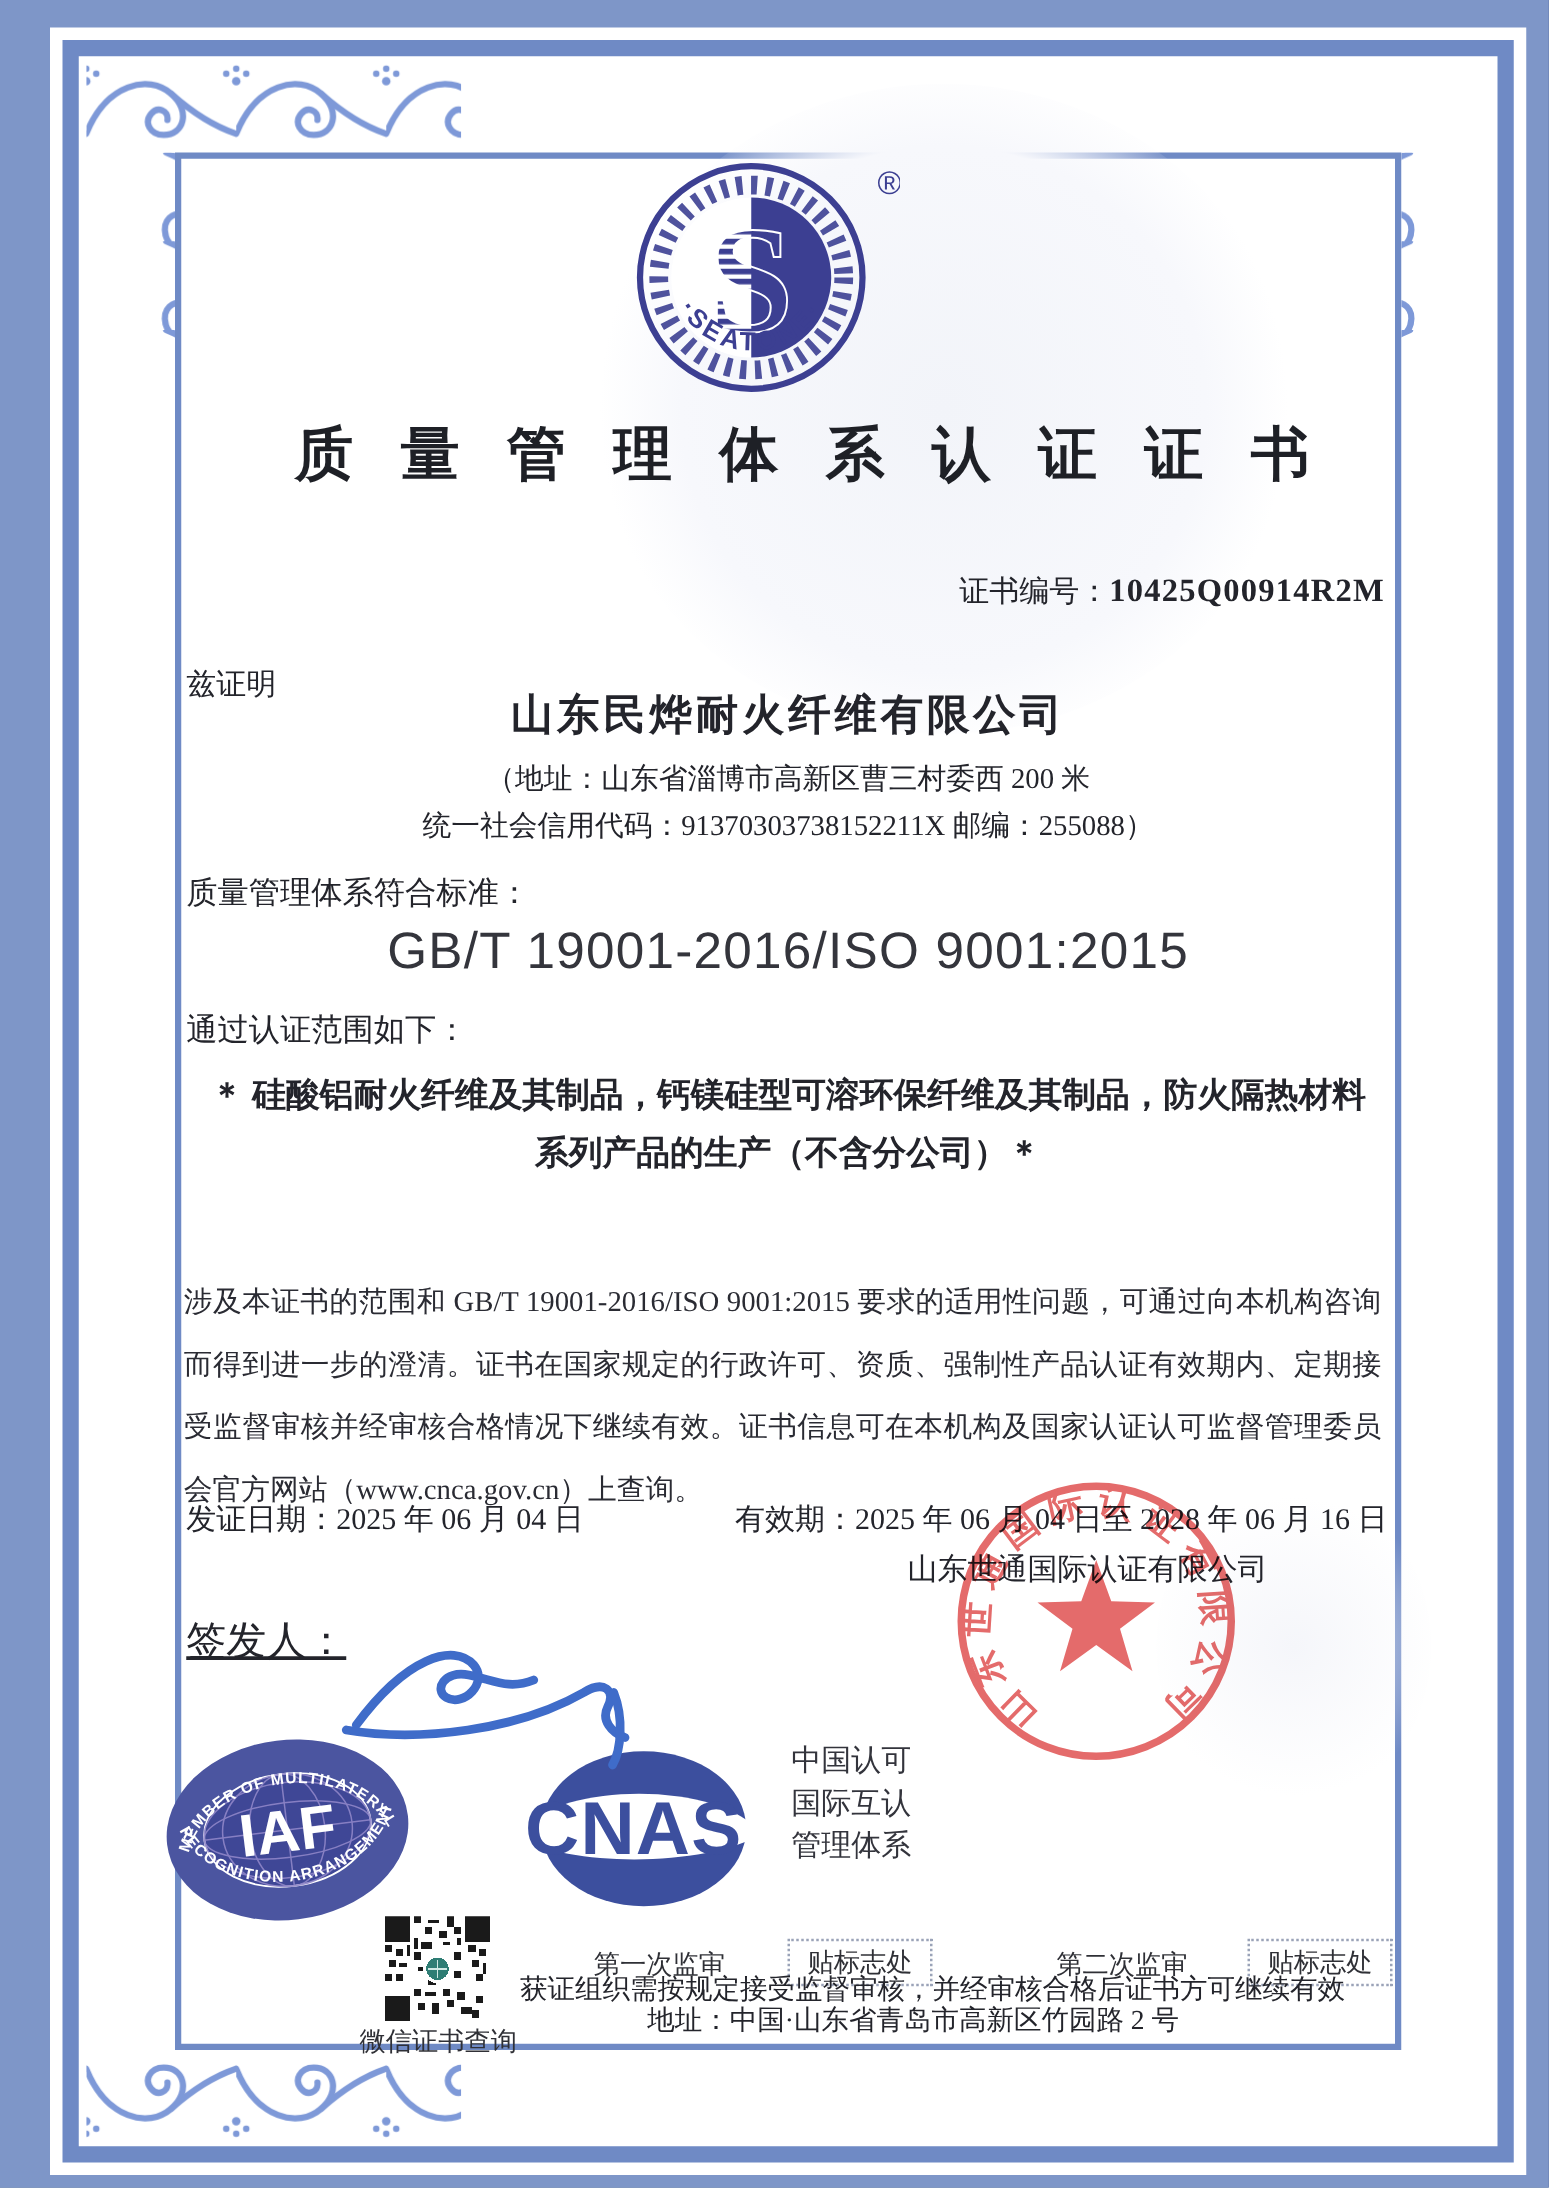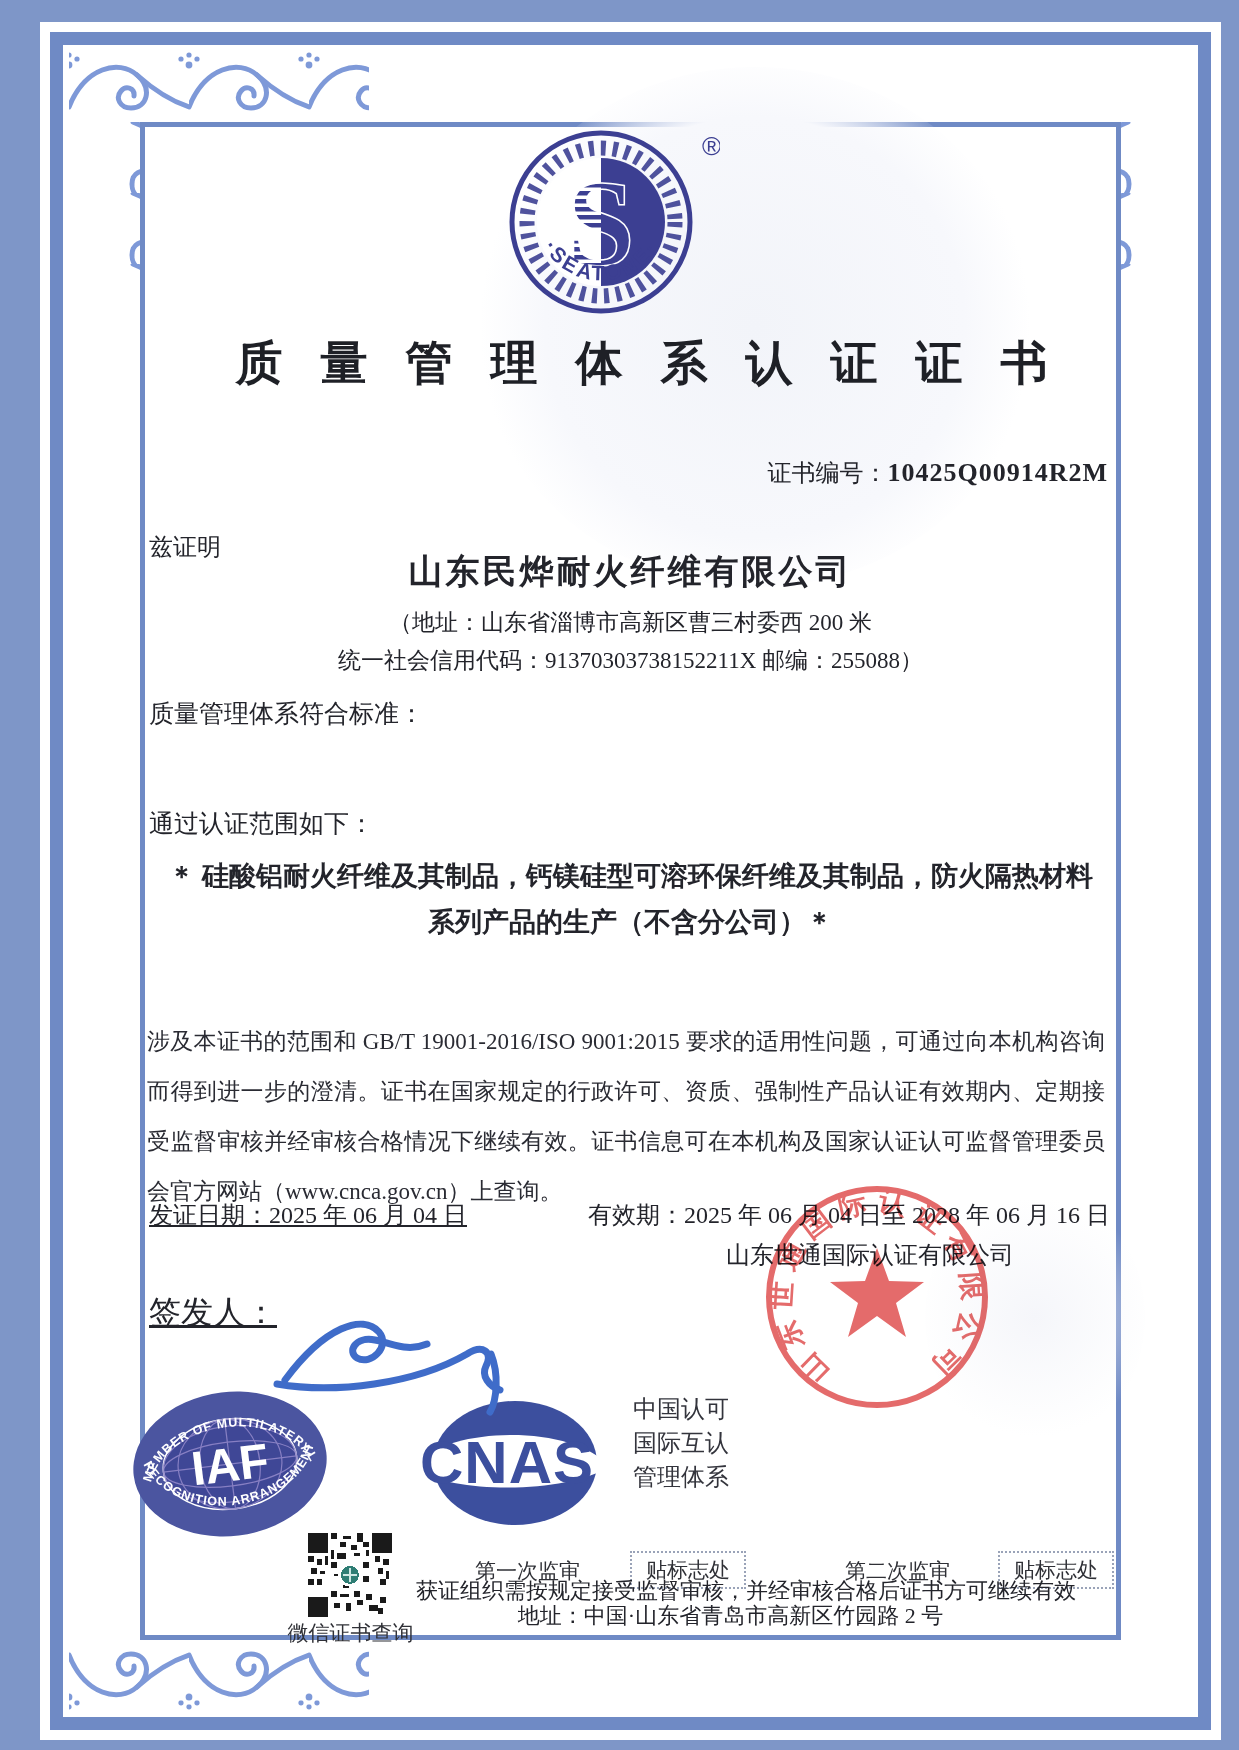--- a/index.html
+++ b/index.html
@@ -29,21 +29,21 @@
   .hereby{top:404px;left:4px;font-size:24px;}
   .company{top:410px;left:0;right:0;text-align:center;font-size:34px;font-weight:700;letter-spacing:3px;margin-top:12px;}
   .addr1{top:480px;left:0;right:0;text-align:center;font-size:23px;}
   .addr2{top:518px;left:0;right:0;text-align:center;font-size:23px;}
   .stdlabel{top:570px;left:4px;font-size:25px;}
   .standard{top:610px;left:0;right:0;text-align:center;font-size:41px;color:#34353c;
             font-family:"Liberation Sans",sans-serif;letter-spacing:1px;}
   .scopelabel{top:680px;left:4px;font-size:25px;}
   .scope{top:726px;left:15px;right:15px;text-align:center;font-size:27px;font-weight:700;line-height:46px;}
   .legal{top:890px;left:2px;width:958px;font-size:23px;line-height:50px;text-align:justify;color:#2a2b33;}
-  .issuedate{top:1072px;left:4px;font-size:24px;text-decoration:underline;}
+  .issuedate{top:1072px;left:4px;font-size:24px;}
   .validity{top:1072px;right:6px;font-size:24px;}
   .issuer{top:1112px;left:580px;width:290px;text-align:center;font-size:24px;z-index:2;}
   .signer{top:1164px;left:4px;font-size:32px;text-decoration:underline;}
   .sig{left:110px;top:1165px;width:280px;height:130px;z-index:3;}
   .stampbox{left:612px;top:1048px;width:240px;height:240px;z-index:4;mix-blend-mode:multiply;opacity:.92;}
   
   .iaf{left:-15px;top:1262px;width:200px;height:150px;transform:rotate(-7deg);}
   .cnas{left:262px;top:1270px;width:205px;height:135px;}
   .acczh{left:488px;top:1265px;font-size:24px;line-height:34px;color:#33343c;
          font-family:"Liberation Serif",serif;}
@@ -148,20 +148,21 @@
       <div class="abs certno">
         <span>证书编号：</span><b>10425Q00914R2M</b>
       </div>
 
       <div class="abs hereby">兹证明</div>
       <div class="abs company">山东民烨耐火纤维有限公司</div>
       <div class="abs addr1">（地址：山东省淄博市高新区曹三村委西 200 米</div>
       <div class="abs addr2">统一社会信用代码：91370303738152211X 邮编：255088）</div>
 
       <div class="abs stdlabel">质量管理体系符合标准：</div>
+      <div class="abs standard">GB/T 19001-2016/ISO 9001:2015</div>
 
       <div class="abs scopelabel">通过认证范围如下：</div>
       <div class="abs scope">＊ 硅酸铝耐火纤维及其制品，钙镁硅型可溶环保纤维及其制品，防火隔热材料系列产品的生产（不含分公司）＊</div>
 
       <div class="abs legal">涉及本证书的范围和 GB/T 19001-2016/ISO 9001:2015 要求的适用性问题，可通过向本机构咨询而得到进一步的澄清。证书在国家规定的行政许可、资质、强制性产品认证有效期内、定期接受监督审核并经审核合格情况下继续有效。证书信息可在本机构及国家认证认可监督管理委员会官方网站（www.cnca.gov.cn）上查询。</div>
 
       <div class="abs issuedate">发证日期：2025 年 06 月 04 日</div>
       <div class="abs validity">有效期：2025 年 06 月 04 日至 2028 年 06 月 16 日</div>
 
       <div class="abs issuer">山东世通国际认证有限公司</div>

